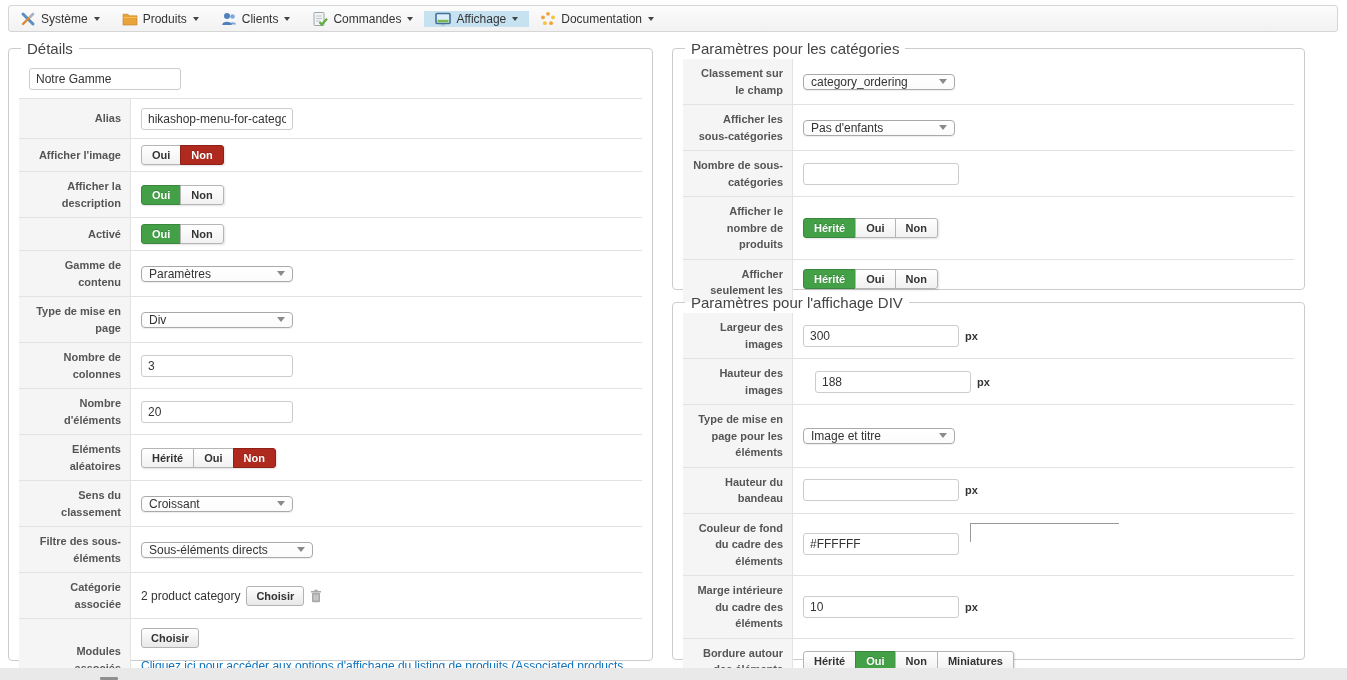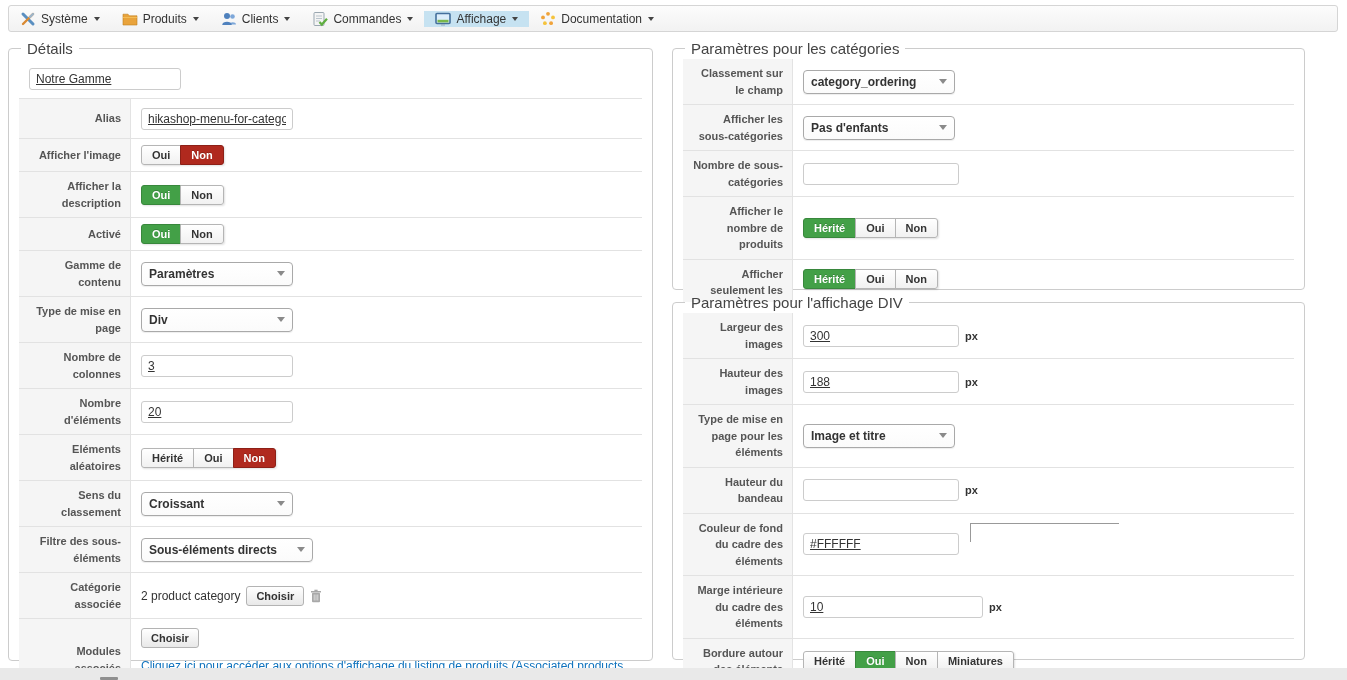--- a/index.html
+++ b/index.html
@@ -35,27 +35,27 @@
   .fs-categories .row-label,.fs-div .row-label{width:110px;}
   .row-value{flex:1;padding:6px 10px;display:flex;align-items:center;gap:6px;font-size:12px;color:#333;box-sizing:border-box;}
   .row-value.top{align-items:flex-start;padding-top:9px;}
   .row-value.col{flex-direction:column;align-items:flex-start;gap:9px;}
   .r40{min-height:40px}.r33{min-height:33px}.r32{min-height:32px}.r31{min-height:31px}
   .r34{min-height:34px}.r36{min-height:36px}.r37{min-height:37px}.r38{min-height:38px}
   .r39{min-height:39px}.r55{min-height:55px}.r58{min-height:58px}
   
   .ti{
     width:152px;height:22px;border:1px solid #ccc;border-radius:3px;padding:1px 6px;
-    font-size:12px;color:#333;font-family:inherit;box-sizing:border-box;background:#fff;outline:none;text-decoration:underline;
+    font-size:12px;color:#333;font-family:inherit;box-sizing:border-box;background:#fff;outline:none;
   }
   .sel{
-    width:152px;height:24px;border:1px solid #a9a9a9;border-radius:4px;
+    width:152px;height:16px;border:1px solid #a9a9a9;border-radius:4px;
     background:linear-gradient(#ffffff,#fbfbfb);display:flex;align-items:center;
     justify-content:space-between;padding:0 7px;font-size:12px;color:#333;
-    box-sizing:border-box;box-shadow:0 1px 1px rgba(0,0,0,0.07);cursor:pointer;font-weight:bold;
+    box-sizing:border-box;box-shadow:0 1px 1px rgba(0,0,0,0.07);cursor:pointer;
   }
   .sel-arrow{width:0;height:0;border-left:4px solid transparent;border-right:4px solid transparent;border-top:5px solid #8a8a8a;}
   .tg{display:inline-flex;box-shadow:1px 1px 2px rgba(0,0,0,0.12);border-radius:3px;text-align:center;}
   .tg-btn{
     padding:3px 10px;font-size:11px;font-weight:bold;color:#333;
     background:linear-gradient(#ffffff,#f1f1f1);border:1px solid #b5b5b5;margin-left:-1px;cursor:pointer;white-space:nowrap;
   }
   .tg-btn:first-child{border-radius:3px 0 0 3px;margin-left:0;}
   .tg-btn:last-child{border-radius:0 3px 3px 0;}
   .tg-btn.on-green{background:#43a047;color:#fff;border-color:#38873c;text-shadow:0 -1px 0 rgba(0,0,0,0.2);}
@@ -344,21 +344,21 @@
     <div class="row-label">Largeur des images</div>
     <div class="row-value">
       <input type="text" class="ti" style="width: 156px;" value="300">
       <span class="px">px</span>
     </div>
   </div>
 
   <div class="row r38">
     <div class="row-label">Hauteur des images</div>
     <div class="row-value">
-      <input type="text" class="ti" style="width: 156px;" value="188">
+      <input type="text" class="ti" style="width: 156px; margin-left: 12px;" value="188">
       <span class="px">px</span>
     </div>
   </div>
 
   <div class="row r38">
     <div class="row-label">Type de mise en page pour les éléments</div>
     <div class="row-value">
       <div class="sel">
         <span>Image et titre</span>
         <span class="sel-arrow"></span>
@@ -378,21 +378,21 @@
     <div class="row-label">Couleur de fond du cadre des éléments</div>
     <div class="row-value">
       <input type="text" class="ti" style="width: 156px;" value="#FFFFFF">
       <div class="swatch"></div>
     </div>
   </div>
 
   <div class="row r38">
     <div class="row-label">Marge intérieure du cadre des éléments</div>
     <div class="row-value">
-      <input type="text" class="ti" style="width: 180px;" value="10">
+      <input type="text" class="ti" style="width: 156px;" value="10">
       <span class="px">px</span>
     </div>
   </div>
 
   <div class="row r38">
     <div class="row-label">Bordure autour des éléments</div>
     <div class="row-value">
       <div class="tg">
         <span class="tg-btn">Hérité</span>
         <span class="tg-btn on-green">Oui</span>

